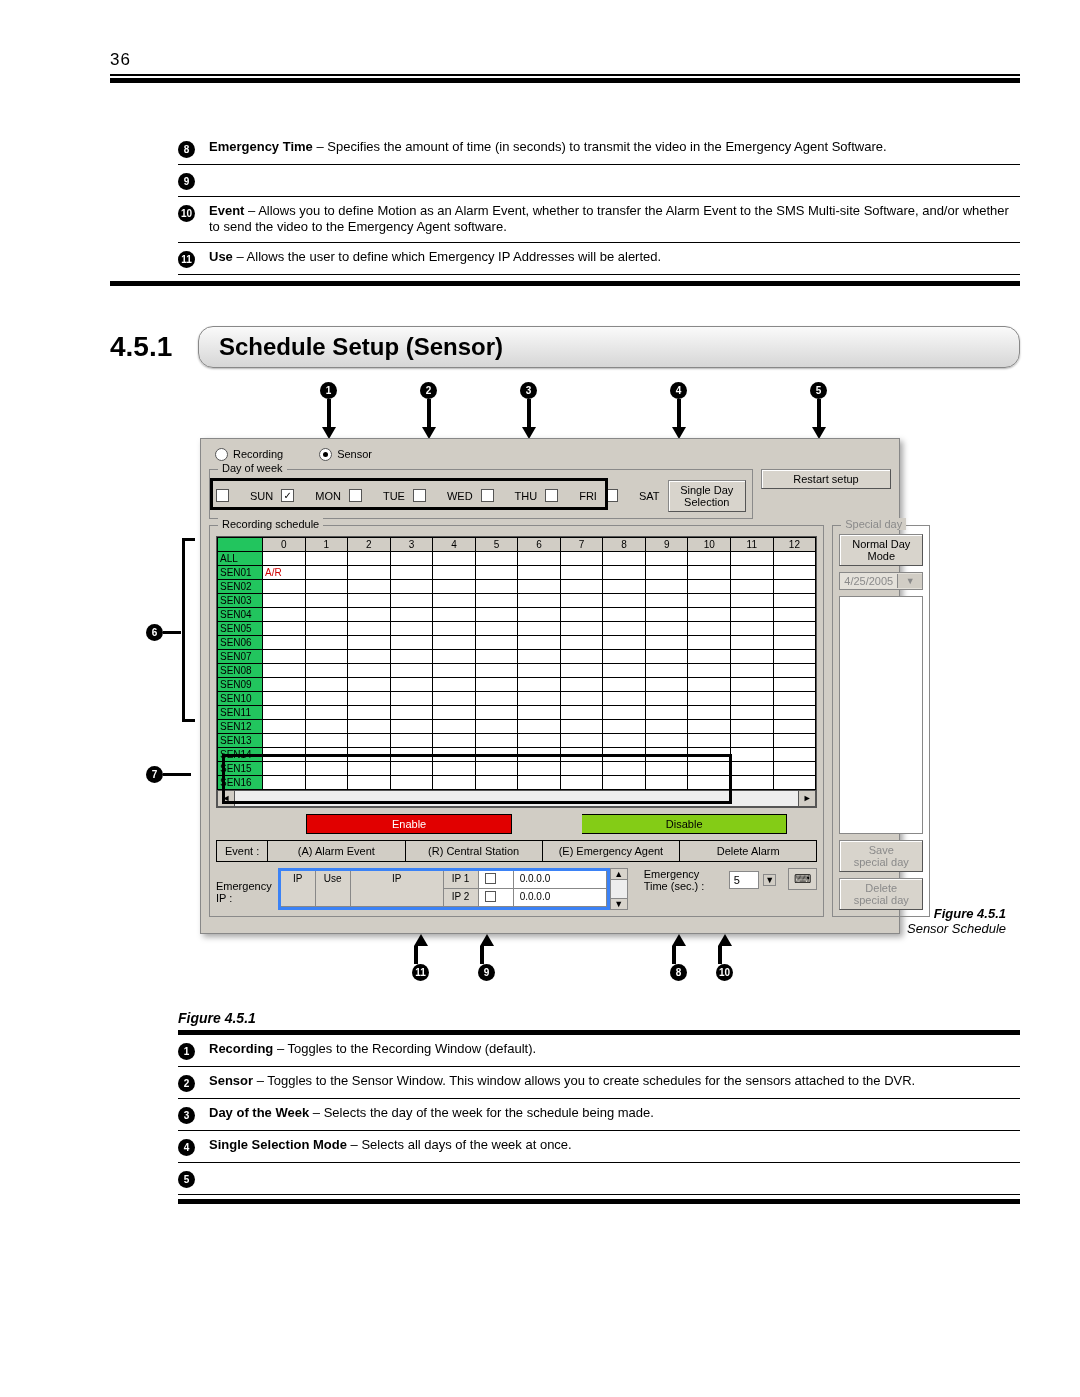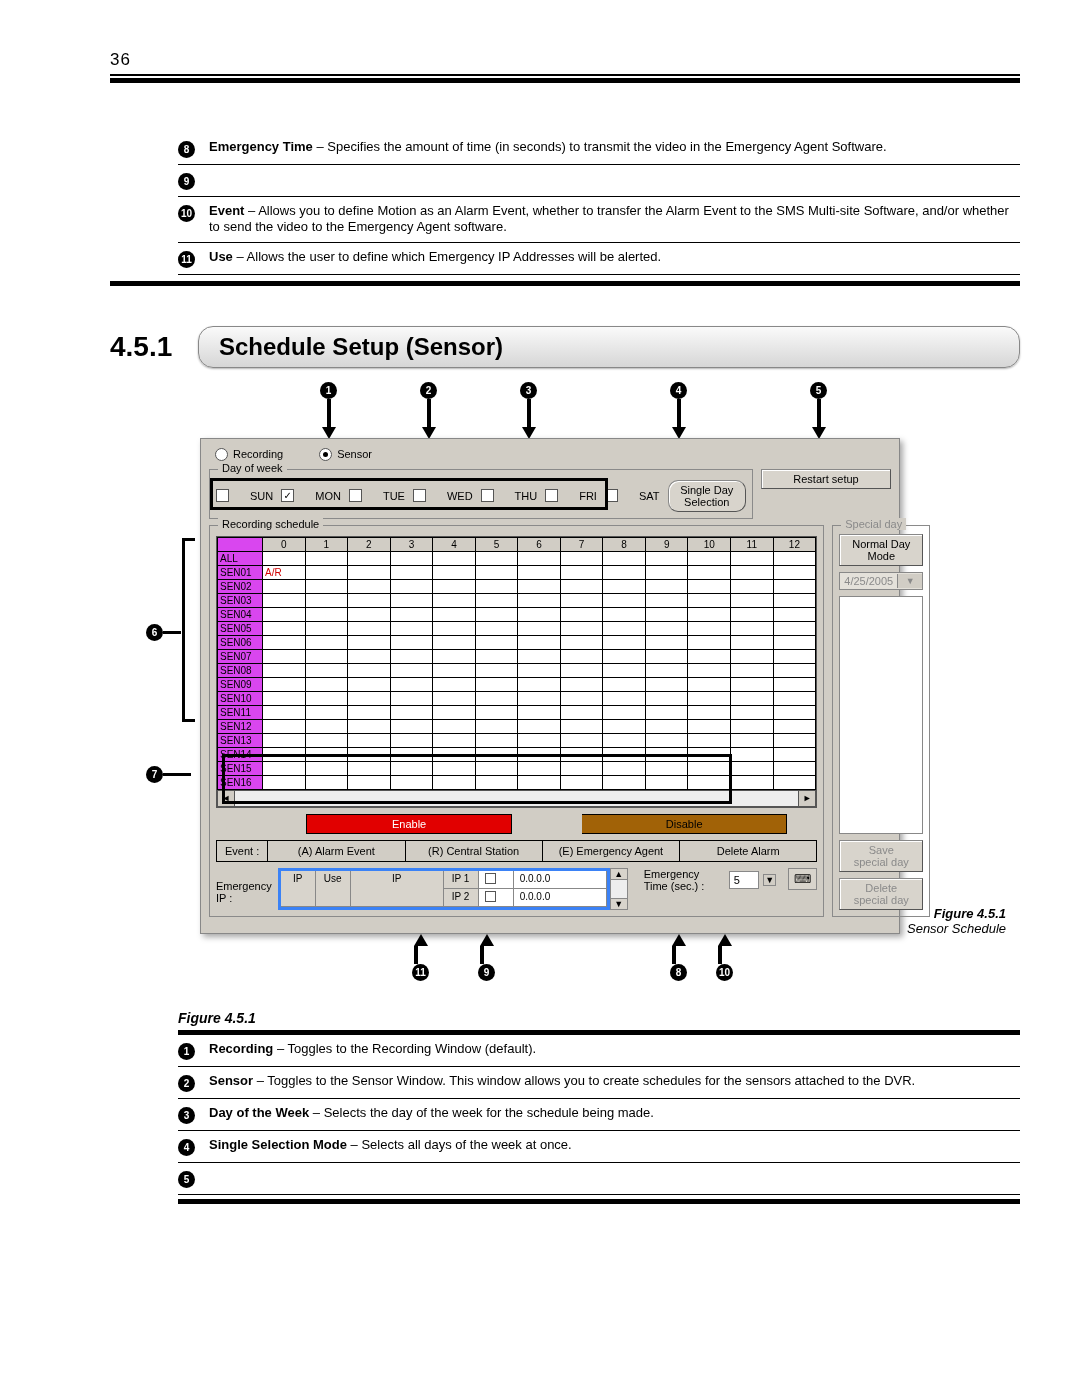--- a/index.html
+++ b/index.html
@@ -134,21 +134,21 @@
   .table-wrap {
     border:1px solid #555; background:#fff; overflow:hidden; position:relative;
   }
   table.sched {
     border-collapse: collapse; font-size:10px; width:100%;
   }
   table.sched th, table.sched td {
     border:1px solid #000; height:13px; padding:0 2px; text-align:left; background:#fff;
   }
   table.sched th { background:#d1cdc5; text-align:center; font-weight:normal; }
-  table.sched th.rowhead, table.sched td.rowhead { background:#d946ef; width:40px; }
+  table.sched th.rowhead, table.sched td.rowhead { background:#22c55e; width:40px; }
   td.red { background:#e10000; color:#fff; }
   td.redtxt { color:#d00000; font-weight:normal; }
   td.blue { background:#1818c8; }
   .hscroll-bar { display:flex; }
   .hscroll-bar .arrow {
     width:16px; height:15px; border:1px solid #555; background:#d1cdc5; display:flex; align-items:center; justify-content:center; font-size:9px;
   }
   .hscroll-bar .track { flex:1; background:#eee; border-top:1px solid #555; border-bottom:1px solid #555; }
 
   .side-panel { width:130px; display:flex; flex-direction:column; gap:6px; }
@@ -159,21 +159,21 @@
   }
   .date-sel {
     display:flex; align-items:center; border:1px solid #888; background:#e4e1da;
   }
   .date-sel span { flex:1; padding:2px 4px; font-size:11px; }
   .date-sel .dd { width:16px; border-left:1px solid #888; text-align:center; font-size:9px; background:#d1cdc5; }
 
   .btnrow { display:flex; gap:0; margin-top:6px; align-items:center; }
   .btnrow .b { border:1px solid #000; padding:3px 0; flex:1; text-align:center; font-size:11px; }
   .btnrow .enable { background:#e10000; color:#fff; }
-  .btnrow .disable { background:#a16207; color:#000; border-left:none; }
+  .btnrow .disable { background:#84cc16; color:#000; border-left:none; }
 
   .event-row { display:flex; align-items:center; gap:0; margin-top:6px; border:1px solid #000; padding:0; }
   .event-row .lbl { padding:4px 8px; font-size:11px; }
   .event-row .cell { border-left:1px solid #000; padding:4px 8px; font-size:11px; flex:1; text-align:center; }
 
   .ip-row {
     margin-top:6px; display:flex; align-items:flex-start; gap:6px; font-size:11px;
   }
   .ip-block {
     border:3px solid #3b82f6; display:flex; flex-direction:row;
@@ -335,21 +335,21 @@
                   <span>THU</span>
                 </div>
                 <div class="chk">
                   <span class="box "></span>
                   <span>FRI</span>
                 </div>
                 <div class="chk">
                   <span class="box "></span>
                   <span>SAT</span>
                 </div>
-                <button class="winbtn" style="margin-left: auto; border-radius: 10px;">Single Day Selection</button>
+                <button class="winbtn" style="margin-left: auto;">Single Day Selection</button>
               </div>
           </div>
         </div>
         <div style="width:130px;">
           <button class="winbtn" style="width:100%;">Restart setup</button>
         </div>
       </div>
 
       <div class="lower-area">
         <div class="rec-panel">

